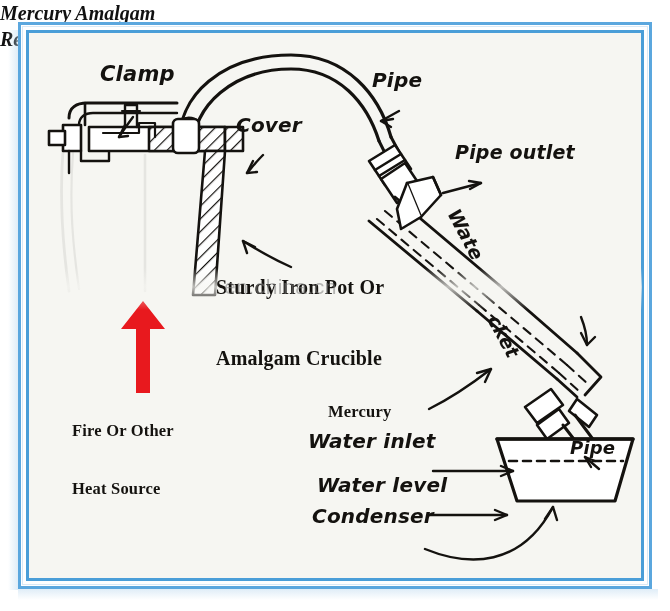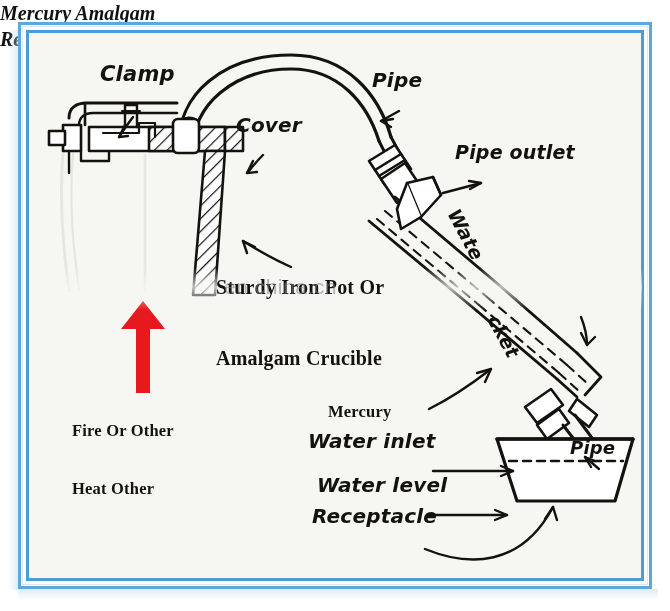--- a/index.html
+++ b/index.html
@@ -257,38 +257,38 @@
   </div>
 
   <div class="blurband"></div>
 
   <div class="lbl hand" id="lbl-clamp">Clamp</div>
   <div class="lbl hand" id="lbl-cover">Cover</div>
   <div class="lbl hand" id="lbl-pipe-top">Pipe</div>
   <div class="lbl hand" id="lbl-water-outlet">Pipe outlet</div>
   <div class="lbl hand" id="lbl-water-inlet">Water inlet</div>
   <div class="lbl hand" id="lbl-water-level">Water level</div>
-  <div class="lbl hand" id="lbl-receptacle">Receptacle</div>
+  <div class="lbl hand" id="lbl-receptacle">Condenser</div>
   <div class="lbl hand" id="lbl-pipe-bottom">Pipe</div>
 
   <div class="jacket" id="jacket-a">Wate</div>
   <div class="jacket" id="jacket-b">cket</div>
 
   <div class="lbl bold-serif" id="lbl-sturdy">
     <div>Sturdy Iron Pot Or</div>
     <div>Amalgam Crucible</div>
   </div>
 
   <div class="lbl bold-serif" id="lbl-condenser">
     <div>Mercury</div>
   </div>
 
   <div class="lbl bold-serif" id="lbl-fire">
     <div>Fire Or Other</div>
-    <div>Heat Other</div>
+    <div>Heat Source</div>
   </div>
 
   <div class="title" id="lbl-title">
     <div>Mercury Amalgam</div>
     <div>Retort</div>
   </div>
 
   <div id="watermark">en.china.cn</div>
 
 </div>

